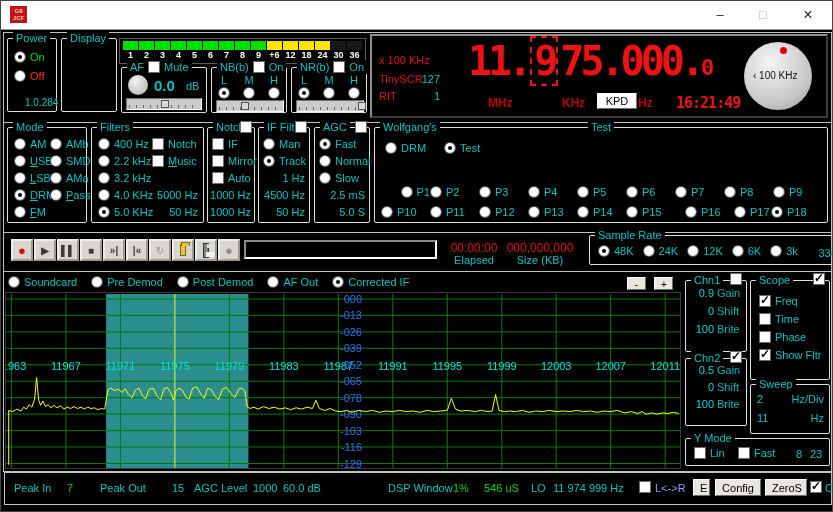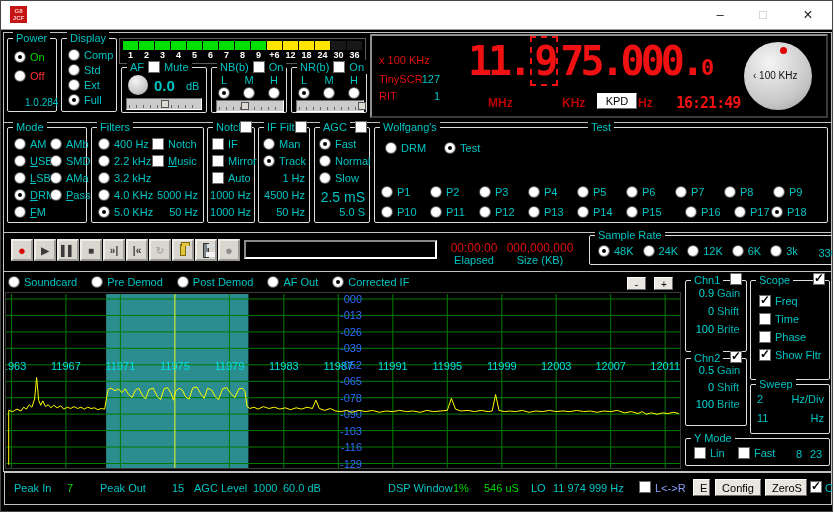--- a/index.html
+++ b/index.html
@@ -100,39 +100,20 @@
         <div class="opt">
           <span class="radio"></span>
           <span class="lbl red">Off</span>
         </div>
       </div>
     <span class="teal" style="position:absolute;left:5px;bottom:3px;font-size:10px;margin-left:12px;">1.0.284</span>
   </div>
 
   <div class="grp" style="left:60px;top:37px;width:56px;height:74px;">
     <span class="ttl">Display</span>
-    <div style="position:absolute;left:6px;top:10px;display:flex;flex-direction:column;gap:3px;">
-
-    <div class="opt">
-          <span class="radio"></span>
-          <span class="lbl">Comp</span>
-        </div>
-        <div class="opt">
-          <span class="radio"></span>
-          <span class="lbl">Std</span>
-        </div>
-        <div class="opt">
-          <span class="radio"></span>
-          <span class="lbl">Ext</span>
-        </div>
-        <div class="opt on">
-          <span class="radio"></span>
-          <span class="lbl">Full</span>
-        </div>
-      </div>
   </div>
 
   <div class="meter" style="left:118px;top:37px;width:247px;height:26px;">
 
   <span class="mitem">
         <span class="seg g"></span>
         <span class="mlbl">1</span>
       </span>
       <span class="mitem">
         <span class="seg g"></span>
@@ -414,41 +395,41 @@
         </div>
         <div class="opt">
           <span class="radio"></span>
           <span class="lbl">Normal</span>
         </div>
         <div class="opt">
           <span class="radio"></span>
           <span class="lbl">Slow</span>
         </div>
       </div>
-    <span class="teal" style="position:absolute;right:4px;top:61px;font-size:14px;">2.5 mS</span>
+    <span class="teal" style="position:absolute;right:4px;top:61px;font-size:11px;">2.5 mS</span>
     <span class="teal" style="position:absolute;right:4px;top:78px;font-size:11px;">5.0 S</span>
   </div>
 
   <div class="grp" style="left:373px;top:126px;width:454px;height:96px;">
     <span class="ttl">Wolfgang's</span>
     <span class="ttl ttl-center">Test</span>
     <div style="position:absolute;left:10px;top:14px;display:flex;gap:18px;">
 
     <div class="opt">
           <span class="radio"></span>
           <span class="lbl">DRM</span>
         </div>
         <div class="opt on">
           <span class="radio"></span>
           <span class="lbl">Test</span>
         </div>
       </div>
     <div style="position:absolute;left:6px;top:58px;display:flex;">
 
-    <div class="opt" style="width:49px;">
+    <div class="opt" style="width:49px;justify-content:flex-end;">
           <span class="radio"></span>
           <span class="lbl">P1</span>
         </div>
         <div class="opt" style="width:49px;">
           <span class="radio"></span>
           <span class="lbl">P2</span>
         </div>
         <div class="opt" style="width:49px;">
           <span class="radio"></span>
           <span class="lbl">P3</span>

